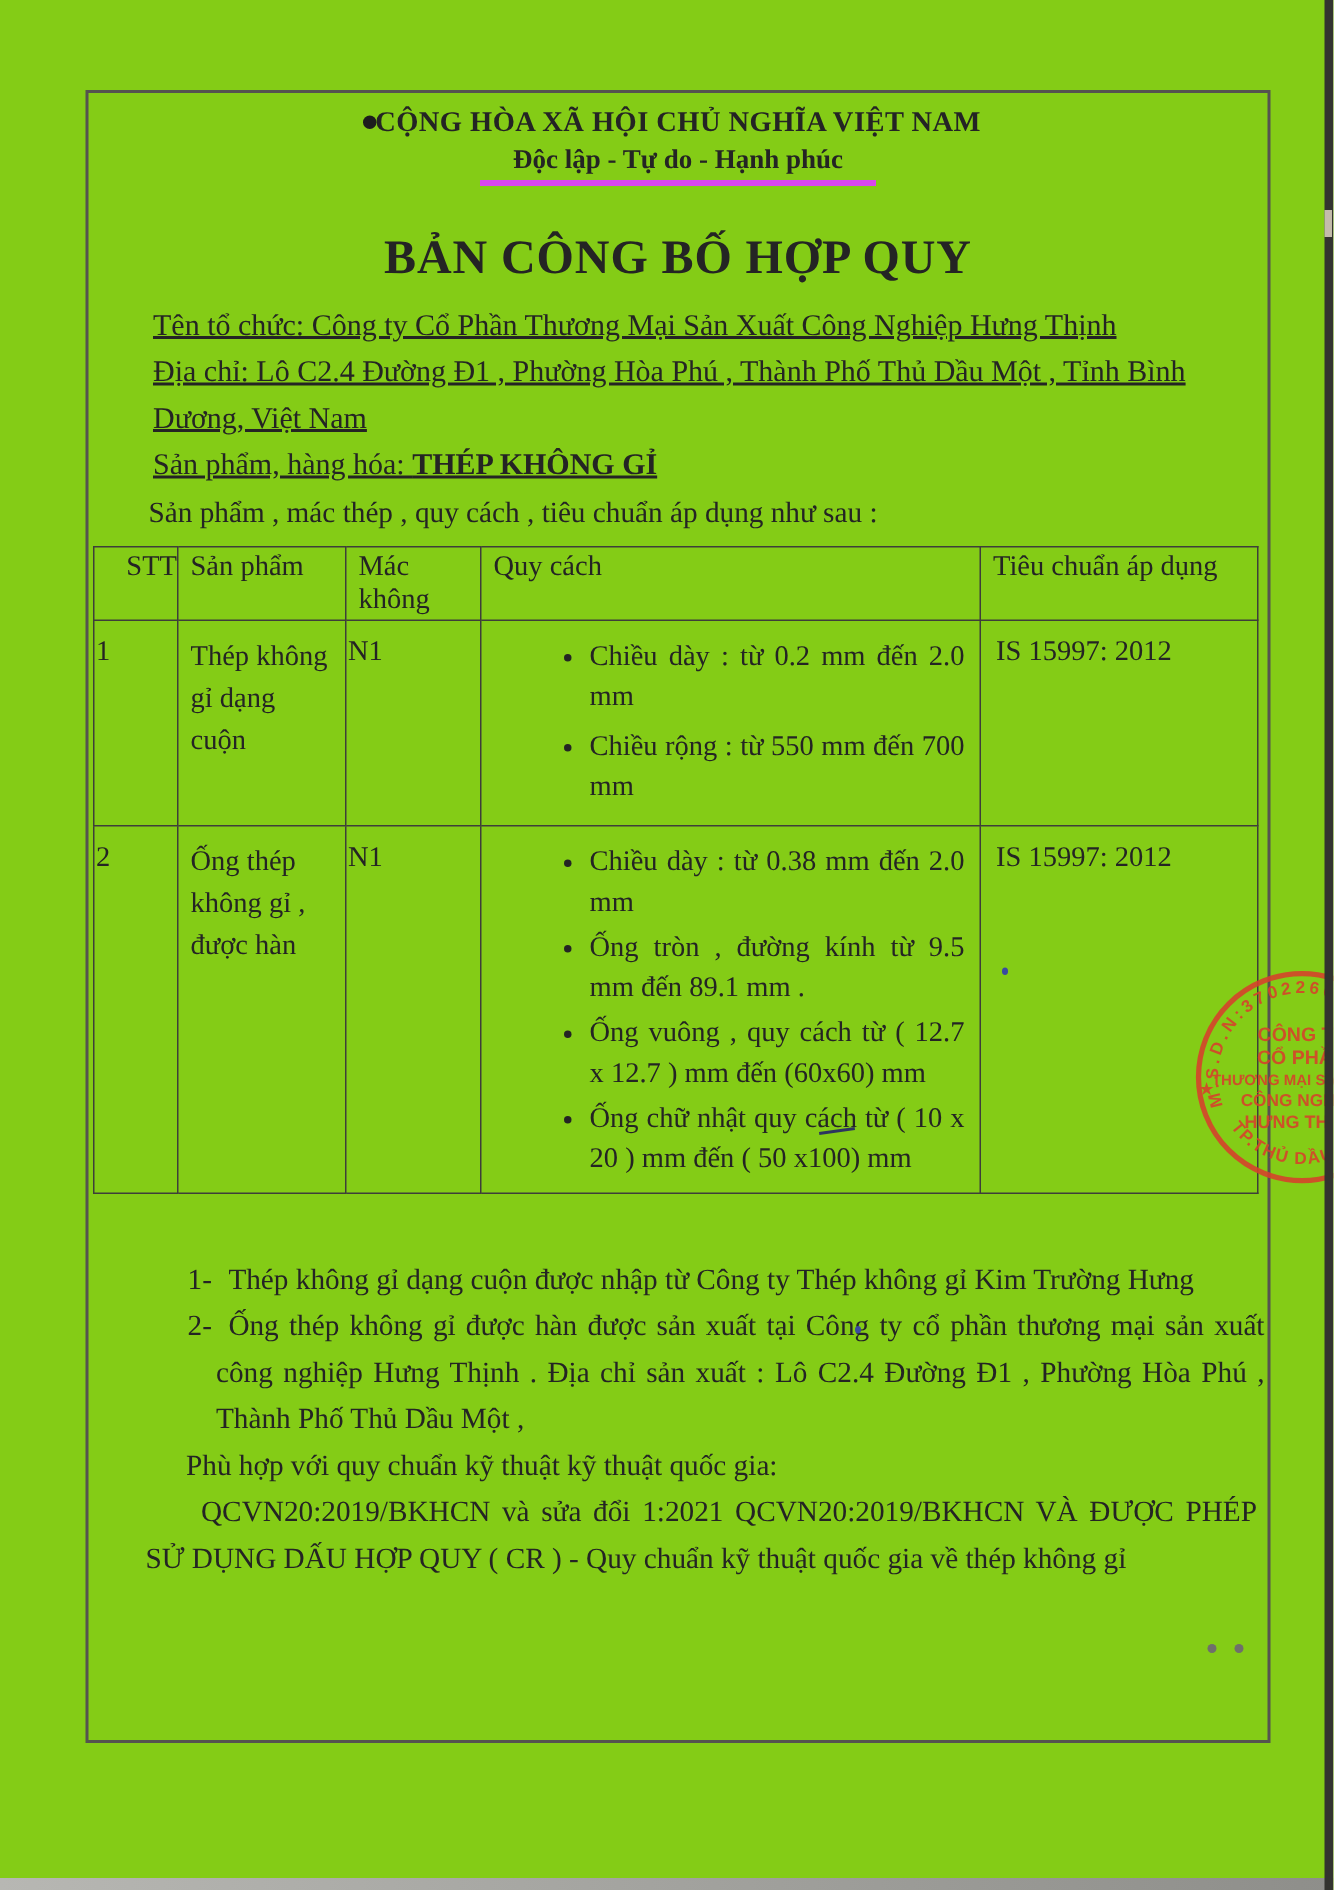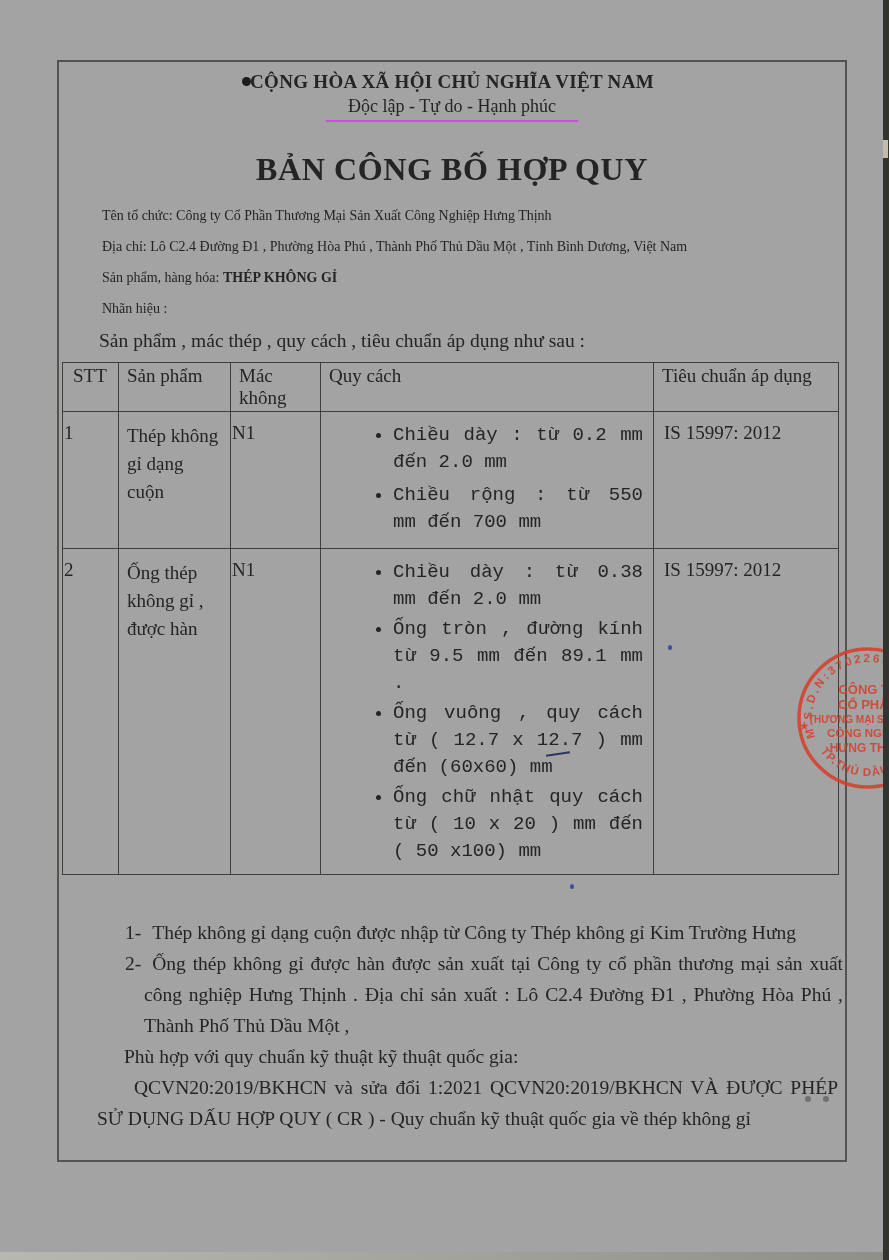--- a/index.html
+++ b/index.html
@@ -1,18 +1,18 @@
 <!DOCTYPE html>
 <html><head>
 <meta charset="utf-8">
 <style>
   html,body{margin:0;padding:0;background:#e8e8e4;}
   .sheet{
     position:relative;width:889px;height:1260px;margin:0 auto;
-    background:#a3a3a3;overflow:hidden;
+    background:#84cc16;overflow:hidden;
     font-family:"Liberation Serif", serif;color:#242424;
   }
   
   .right-strip{position:absolute;top:0;right:0;width:6px;height:1260px;background:#33332f;z-index:9;}
   .right-strip .notch{position:absolute;top:140px;left:0;width:5px;height:18px;background:#c4bcab;}
   .bottom-strip{position:absolute;left:0;bottom:0;width:889px;height:8px;
     background:linear-gradient(to right,#b7b7b3,#8e8e8a);z-index:8;}
   .speck{position:absolute;border-radius:50%;z-index:3;}
   .speck.black{width:9px;height:9px;background:#1d1d1d;}
   .speck.gray{width:6px;height:6px;background:#6f6f6b;}
@@ -20,45 +20,45 @@
   .pen-dash{position:absolute;width:24px;height:2px;background:#2d3560;transform:rotate(-8deg);z-index:3;}
   
   .frame{
     position:absolute;left:57px;top:60px;width:790px;height:1102px;
     border:2px solid #55534f;box-sizing:border-box;z-index:1;
   }
   .content{position:absolute;left:57px;top:60px;width:790px;z-index:2;}
   .center{text-align:center;}
   .nat-title{margin-top:11px;font-size:19px;font-weight:bold;letter-spacing:.3px;}
   .motto-wrap{margin-top:3px;}
-  .motto{display:inline-block;font-size:18px;font-weight:normal;
-    border-bottom:2px solid #d946ef;padding:0 22px 3px 22px;}
+  .motto{display:inline-block;font-size:18px;font-weight:bold;
+    border-bottom:4px solid #d946ef;padding:0 22px 3px 22px;}
   .doc-title{margin-top:29px;font-size:32px;font-weight:bold;letter-spacing:.6px;}
   .doc-number{margin-top:5px;font-size:20px;}
-  .info{margin:12px 10px 0 45px;font-size:14px;line-height:31px;}
+  .info{margin:12px 10px 0 45px;font-size:20px;line-height:31px;text-decoration:underline;}
   .info .line{text-align:left;}
   .bold{font-weight:bold;}
   .intro{margin:1px 10px 0 42px;font-size:19.5px;line-height:31px;}
   
   table.spec{
     margin:6px 0 0 5px;width:776px;border-collapse:collapse;table-layout:fixed;
     font-size:19px;
   }
   table.spec td,table.spec th{
     border:1.6px solid #3e3e3a;vertical-align:top;box-sizing:border-box;
     font-weight:normal;text-align:left;
   }
   th.h{height:44px;vertical-align:middle;padding:2px 8px;font-size:19px;}
-  th.h.first{text-align:left;padding:2px 10px;margin-top:40px;}
+  th.h.first{text-align:right;padding:2px 0;margin-top:40px;}
   td.c-stt{text-align:center;padding-top:10px;}
   td.c-prod{padding:10px 8px;text-align:justify;line-height:28px;}
   td.c-grade{text-align:center;padding-top:10px;}
   td.c-std{padding:10px 6px 0 10px;}
   td.c-spec{padding:0;}
-  ul.specs{margin:0;padding:10px 8px 6px 72px;font-family:Liberation Mono, monospace;}
+  ul.specs{margin:0;padding:10px 8px 6px 72px;}
   ul.specs li{line-height:27px;text-align:justify;padding-right:2px;}
   tr.r1 ul.specs li{margin-bottom:6px;}
   tr.r2 ul.specs li{margin-bottom:3px;}
   tr.r1 td{height:97px;}
   tr.r2 td{height:235px;}
   
   .notes{margin-top:42px;font-size:19.5px;line-height:31px;padding-left:37px;}
   .note1-l1{margin:0 6px 0 31px;text-align:justify;}
   .note1-l1 .mk,.note2 .mk{padding-right:11px;}
   .note1-l2{margin-left:32px;}
@@ -82,21 +82,20 @@
     <div class="center motto-wrap">
       <span class="motto">Độc lập - Tự do - Hạnh phúc</span>
     </div>
 
     <div class="center doc-title">BẢN CÔNG BỐ HỢP QUY</div>
 
     <div class="info">
       <div class="line">Tên tổ chức: Công ty Cổ Phần Thương Mại Sản Xuất Công Nghiệp Hưng Thịnh</div>
       <div class="line">Địa chỉ: Lô C2.4 Đường Đ1 , Phường Hòa Phú , Thành Phố Thủ Dầu Một , Tỉnh Bình Dương, Việt Nam</div>
       <div class="line"><span>Sản phẩm, hàng hóa: </span><span class="bold">THÉP KHÔNG GỈ</span></div>
-      <div class="line">Nhãn hiệu :</div>
     </div>
 
     <div class="intro">Sản phẩm , mác thép , quy cách , tiêu chuẩn áp dụng như sau :</div>
 
     <table class="spec">
       <colgroup>
         <col style="width:56px">
           <col style="width:112px">
           <col style="width:90px">
           <col style="width:333px">

